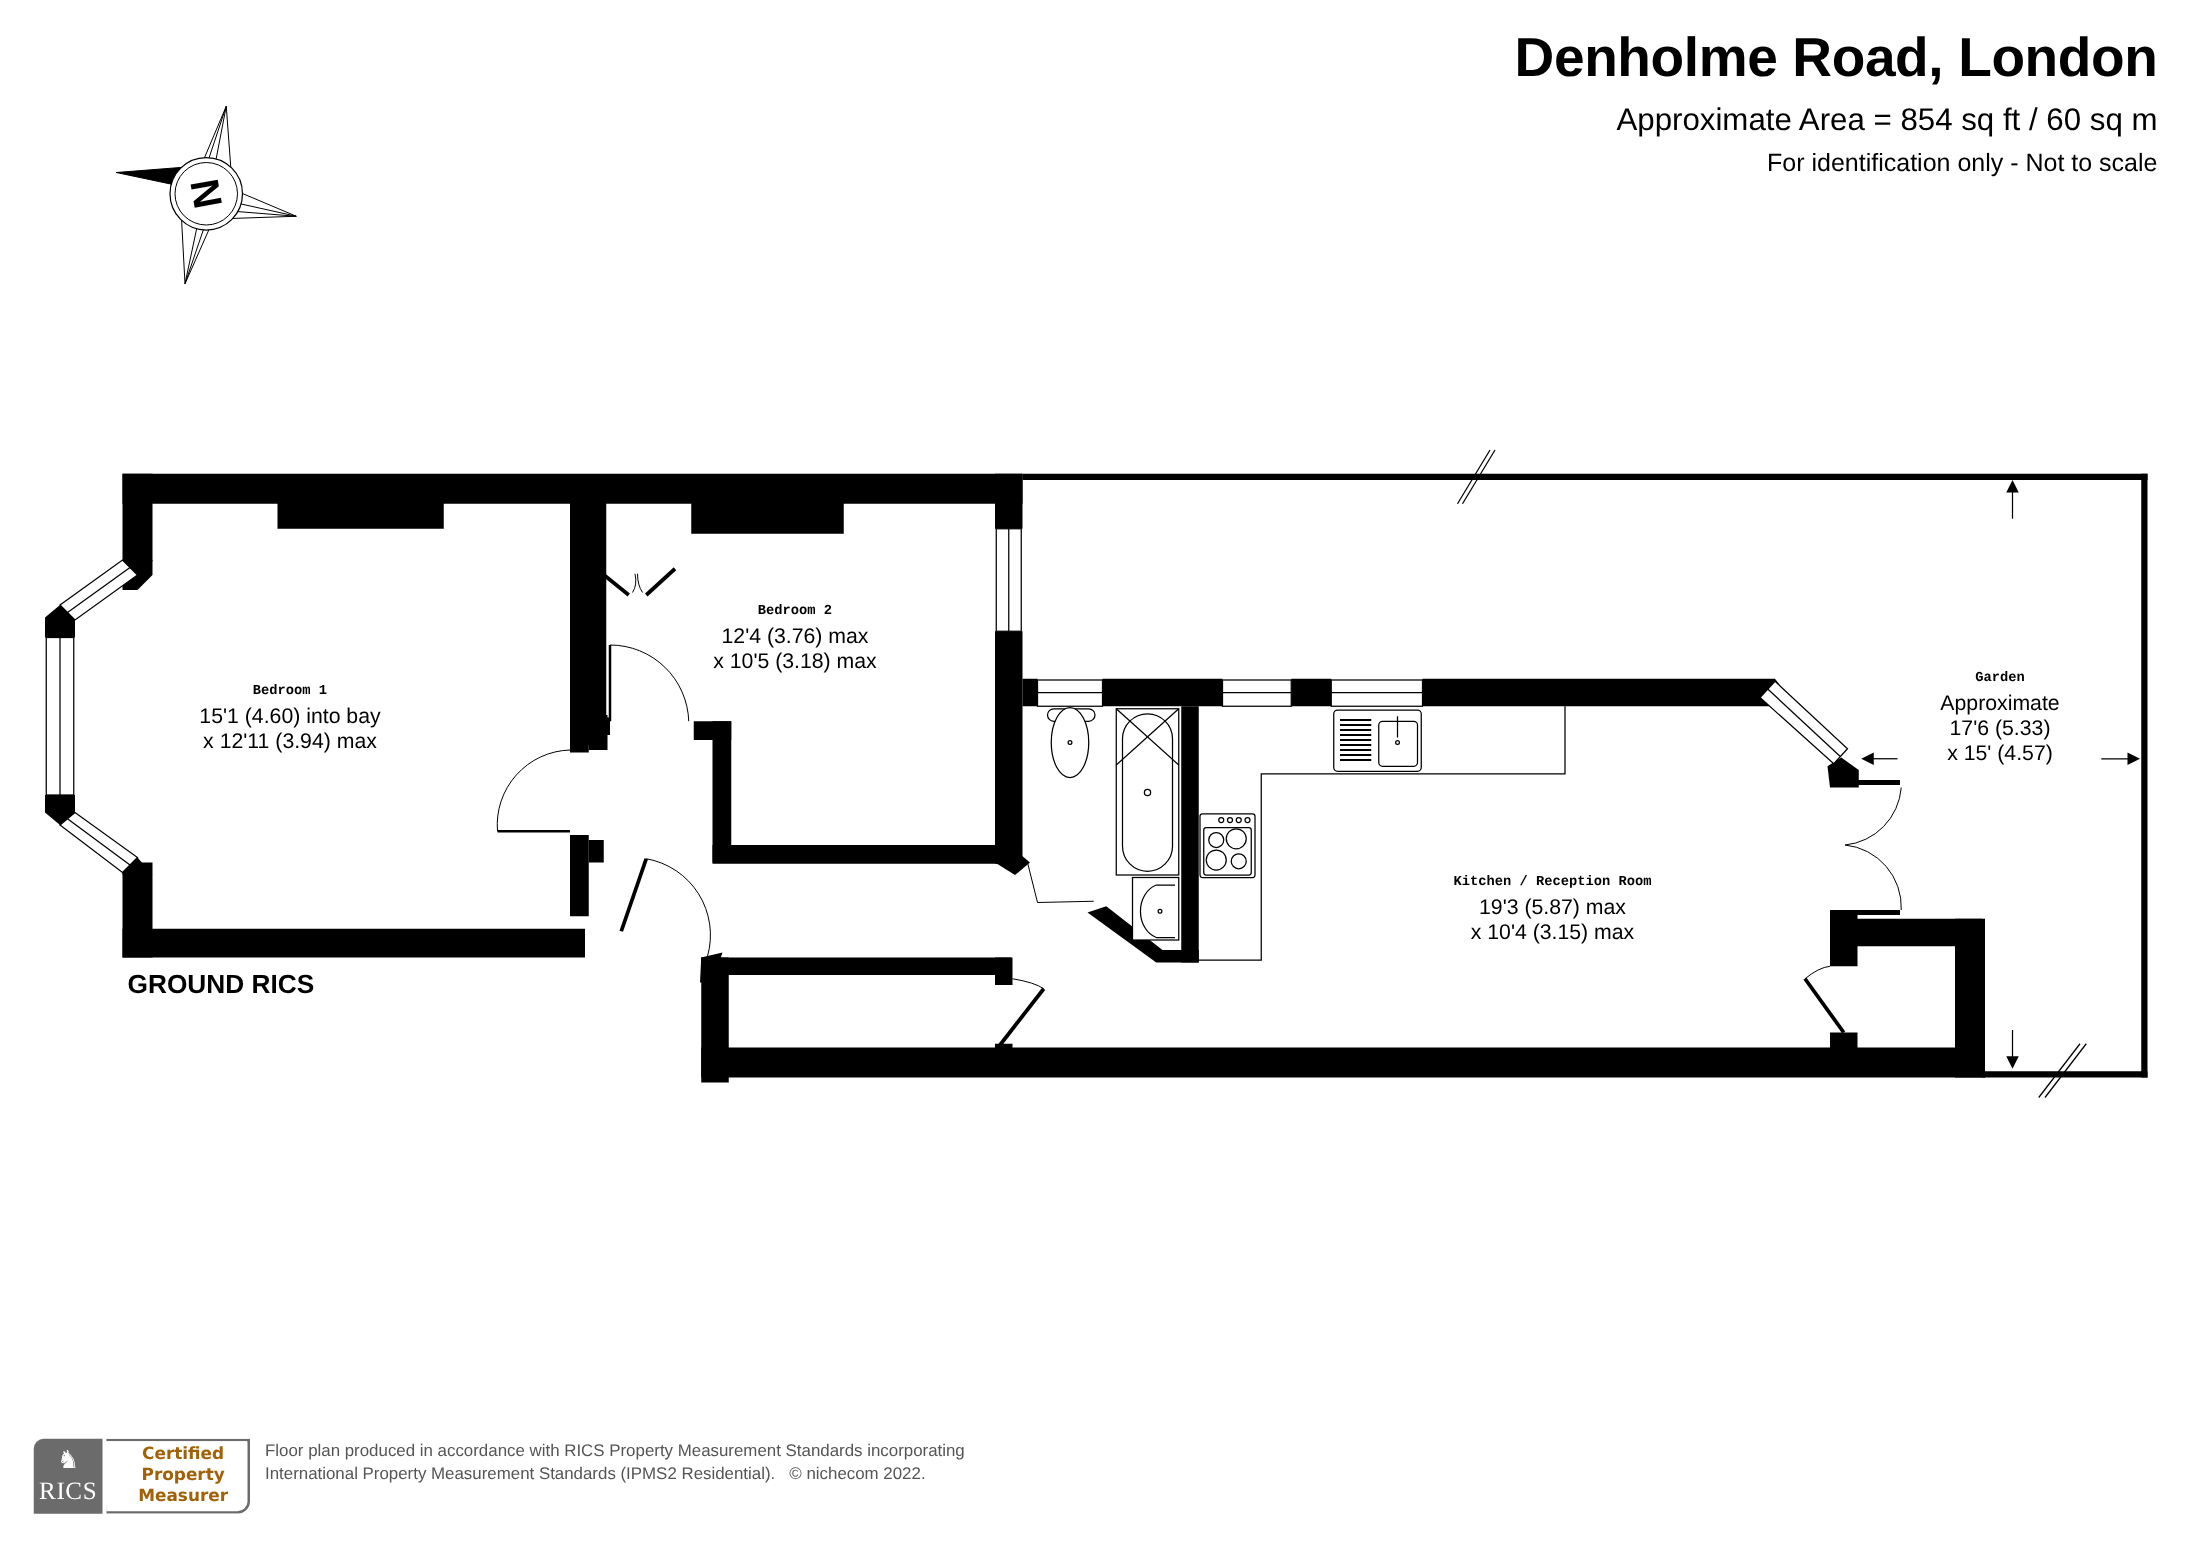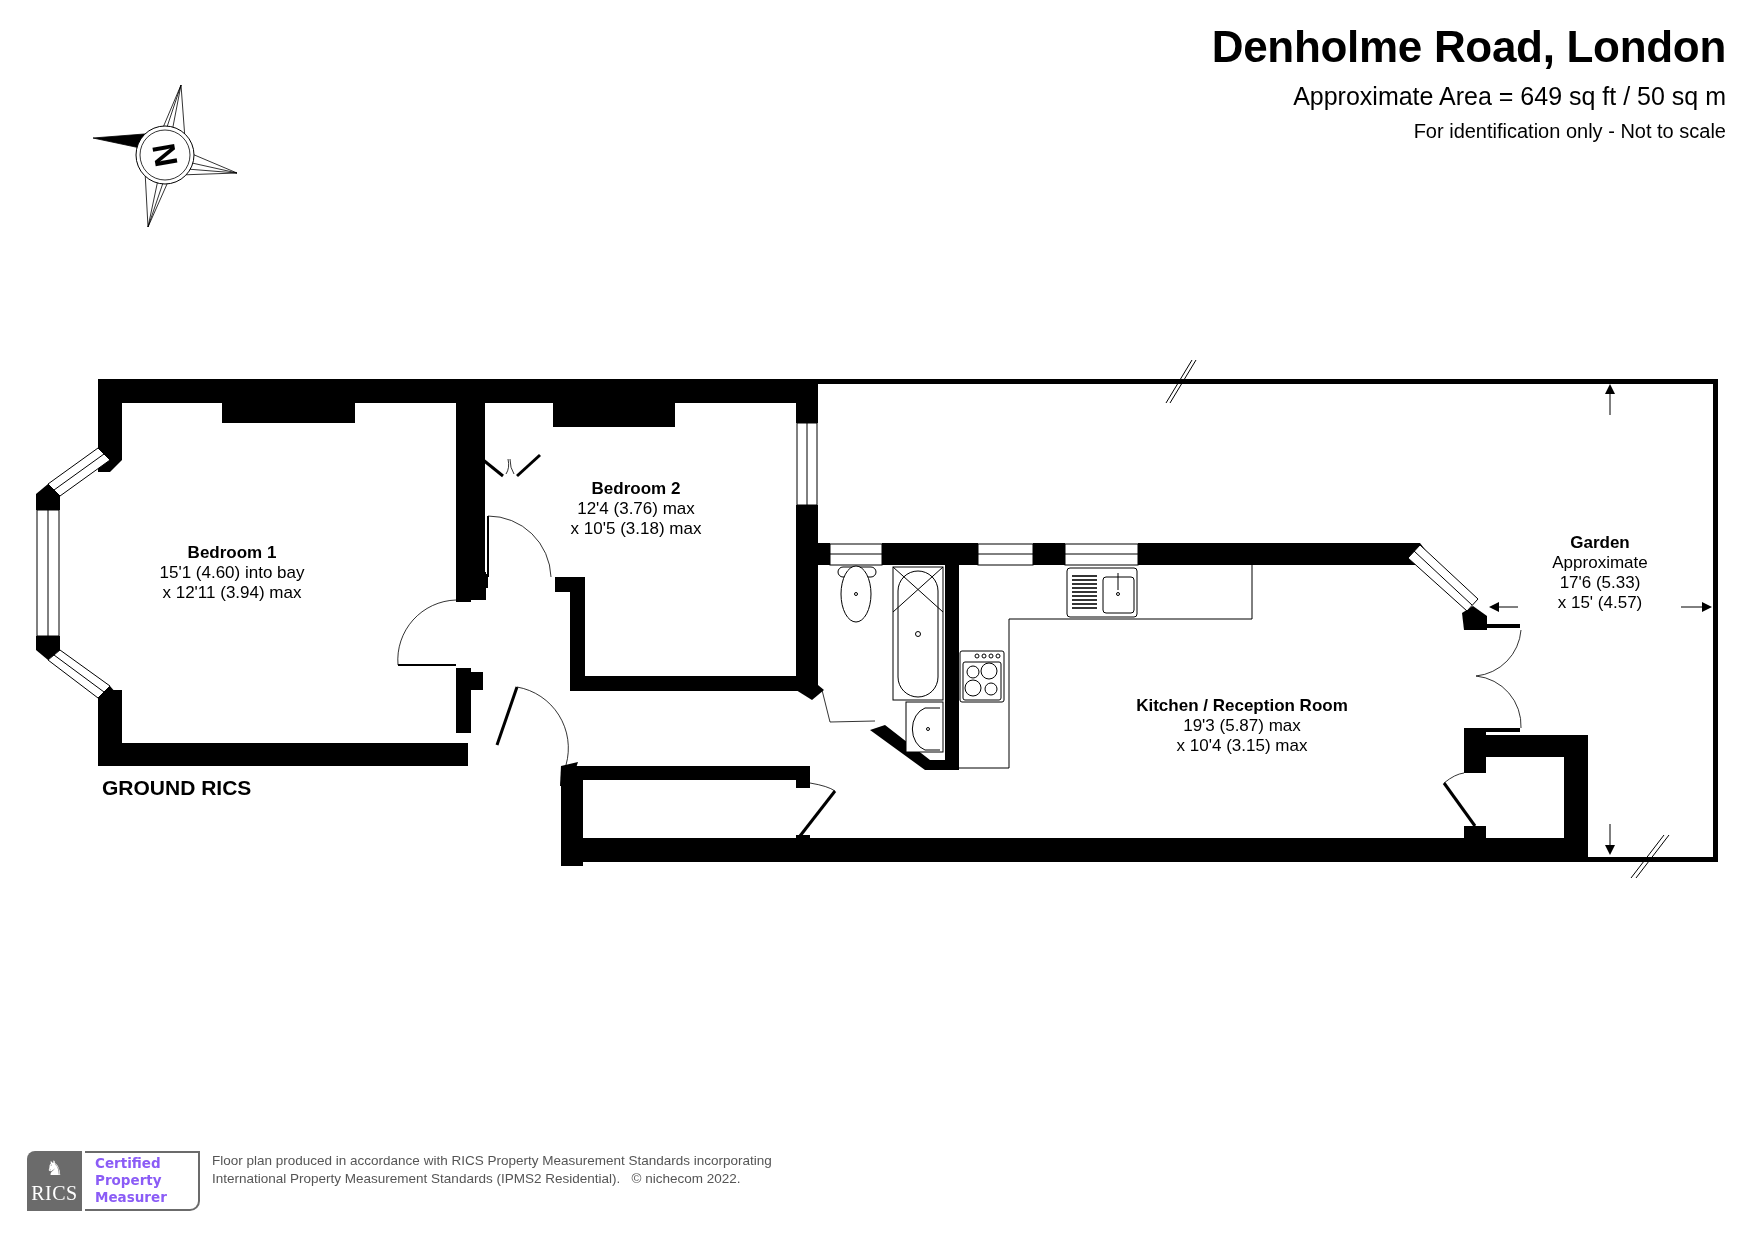--- a/index.html
+++ b/index.html
@@ -2,34 +2,34 @@
 <html><head>
 <meta charset="utf-8">
 <style>
   html, body { margin: 0; padding: 0; background: #ffffff; }
   body { width: 1755px; height: 1241px; position: relative; overflow: hidden; font-family: "Liberation Sans", sans-serif; color: #000; }
   .title { position: absolute; right: 29px; top: 22px; font-size: 44px; font-weight: bold; letter-spacing: -0.3px; }
   .area { position: absolute; right: 29px; top: 82px; font-size: 25px; }
   .note { position: absolute; right: 29px; top: 120px; font-size: 20px; }
   .plan { position: absolute; left: 0; top: 0; }
   .room-label { position: absolute; text-align: center; font-size: 17px; line-height: 20px; transform: translateX(-50%); white-space: nowrap; }
-  .room-label .name { font-weight: bold; font-size: 17px; }
+  .room-label .name { font-weight: bold; font-size: 11px; font-family: Liberation Mono, monospace; }
   .floor-label { position: absolute; left: 102px; top: 776px; font-size: 21px; font-weight: bold; }
   .footer { position: absolute; left: 27px; top: 1151px; height: 60px; display: flex; align-items: stretch; }
   .rics-box { width: 55px; background: #6b6b6b; border-radius: 8px 0 0 0; color: #fff; display: flex; flex-direction: column; align-items: center; justify-content: flex-end; padding-bottom: 6px; box-sizing: border-box; }
   .rics-box .lion { font-size: 20px; line-height: 22px; color: #fff; margin-bottom: 3px; }
   .rics-box .rics { font-family: "Liberation Serif", serif; font-weight: normal; font-size: 20px; letter-spacing: 0.5px; }
-  .cert-box { width: 115px; border: 2px solid #6b6b6b; border-left: none; border-radius: 0 0 10px 0; margin-left: 3px; box-sizing: border-box; padding: 2px 0 0 10px; color: #8b5cf6; font-family: "DejaVu Sans", sans-serif; font-weight: bold; font-size: 13.5px; line-height: 17px; }
+  .cert-box { width: 115px; border: 2px solid #6b6b6b; border-left: none; border-radius: 0 0 10px 0; margin-left: 3px; box-sizing: border-box; padding: 2px 0 0 10px; color: #a16207; font-family: "DejaVu Sans", sans-serif; font-weight: bold; font-size: 13.5px; line-height: 17px; text-align: center; }
   .footer-text { margin-left: 12px; color: #555; font-size: 13.5px; line-height: 17.5px; padding-top: 1px; }
 </style>
 </head>
 <body>
 
 <div class="title">Denholme Road, London</div>
-<div class="area">Approximate Area = 649 sq ft / 50 sq m</div>
+<div class="area">Approximate Area = 854 sq ft / 60 sq m</div>
 <div class="note">For identification only - Not to scale</div>
 
 <svg class="plan" width="1755" height="1241" viewBox="0 0 1755 1241" xmlns="http://www.w3.org/2000/svg">
 
   <g transform="translate(165,155)">
     <polygon points="16,-70 6,-18 -6,-18" fill="none" stroke="#000" stroke-width="0.8" transform="rotate(0)"></polygon>
     <polygon points="16,-70 0,-22 20,-16" fill="none" stroke="#000" stroke-width="0.8"></polygon>
     <polygon points="72,18 20,-4 22,14" fill="none" stroke="#000" stroke-width="0.8"></polygon>
     <polygon points="72,18 18,6 14,20" fill="none" stroke="#000" stroke-width="0.8"></polygon>
     <polygon points="-17,72 -6,20 6,20" fill="none" stroke="#000" stroke-width="0.8"></polygon>

